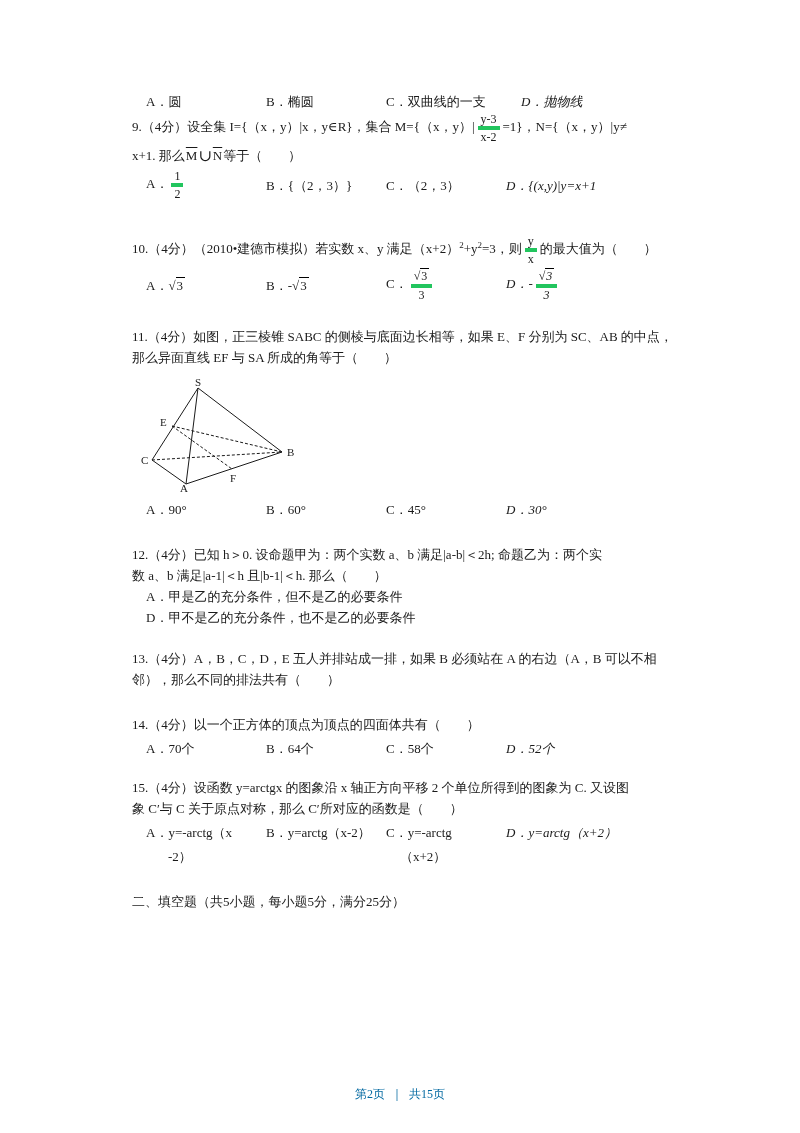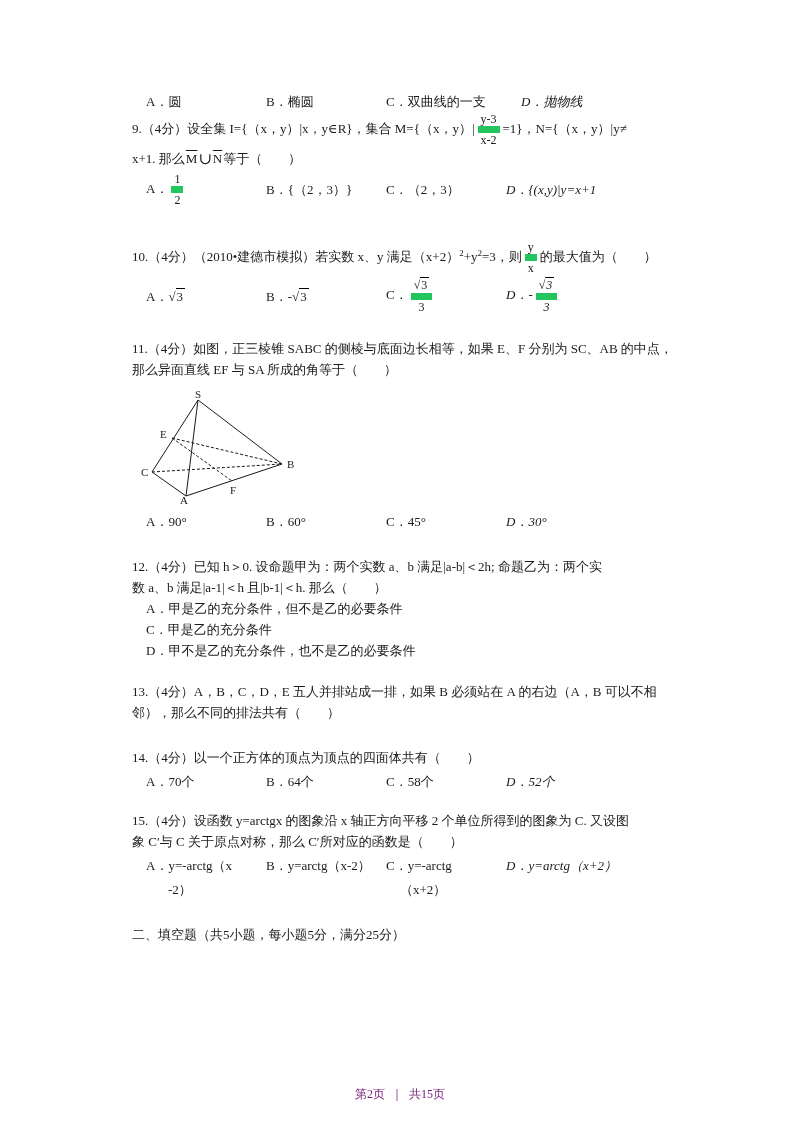--- a/index.html
+++ b/index.html
@@ -14,34 +14,34 @@
   .mb40{margin-bottom:40px;}
   .mb32{margin-bottom:32px;}
   .mb24{margin-bottom:24px;}
   .mb20{margin-bottom:20px;}
   .mb18{margin-bottom:18px;}
   .opts{display:flex;margin:3px 0 0 14px;align-items:center;}
   .opts .o{flex:0 0 auto;width:120px;}
   .opts .o.last{width:auto;font-style:italic;}
   .optline{margin-left:14px;}
   .frac{display:inline-block;vertical-align:middle;text-align:center;font-size:12px;line-height:1.2;margin:0 3px;}
-  .frac .fn{display:block;border-bottom:7px solid #22c55e;padding:0 3px;}
+  .frac .fn{display:block;border-bottom:4px solid #22c55e;padding:0 3px;}
   .frac .fd{display:block;padding:0 3px;}
   .ovl{text-decoration:overline;margin:0 1px;}
   .cup{font-size:16px;vertical-align:-1px;}
   .sqrt{white-space:nowrap;}
   .sqrt .rad{border-top:1px solid #000;padding:0 2px 0 1px;}
   sup{font-size:9px;line-height:0;}
   .fig{margin:10px 0 6px 8px;width:170px;}
   .fig svg{display:block;}
   .fig text{font-size:11px;font-family:"Liberation Serif",serif;fill:#1a1a1a;}
   .fig line,.fig polyline{stroke:#1a1a1a;stroke-width:1;fill:none;}
   .dash{stroke-dasharray:3,2;}
   .section-title{margin-top:16px;}
-  .footer{position:absolute;left:0;right:0;bottom:30px;text-align:center;font-size:12px;color:#701a75;}
+  .footer{position:absolute;left:0;right:0;bottom:30px;text-align:center;font-size:12px;color:#0369a1;}
   .footer span{margin:0 3px;}
 </style>
 </head>
 <body>
 
 <div class="doc">
 
   <div class="opts mb40">
     <span class="o">A．圆</span>
     <span class="o">B．椭圆</span>
@@ -109,21 +109,20 @@
       <span class="o last">D．30°</span>
     </div>
   </div>
 
   <div class="q mb20">
     <p>
       <span>12.（4分）</span><span>已知 h＞0. 设命题甲为：两个实数 a、b 满足|a-b|＜2h; 命题乙为：两个实</span>
     </p>
     <p>数 a、b 满足|a-1|＜h 且|b-1|＜h. 那么（　　）</p>
     <p class="optline">A．甲是乙的充分条件，但不是乙的必要条件</p>
-    <p class="optline">C．甲是乙的充分条件</p>
     <p class="optline">D．甲不是乙的充分条件，也不是乙的必要条件</p>
   </div>
 
   <div class="q mb24">
     <p>
       <span>13.（4分）</span><span>A，B，C，D，E 五人并排站成一排，如果 B 必须站在 A 的右边（A，B 可以不相</span>
     </p>
     <p>邻），那么不同的排法共有（　　）</p>
   </div>
 

